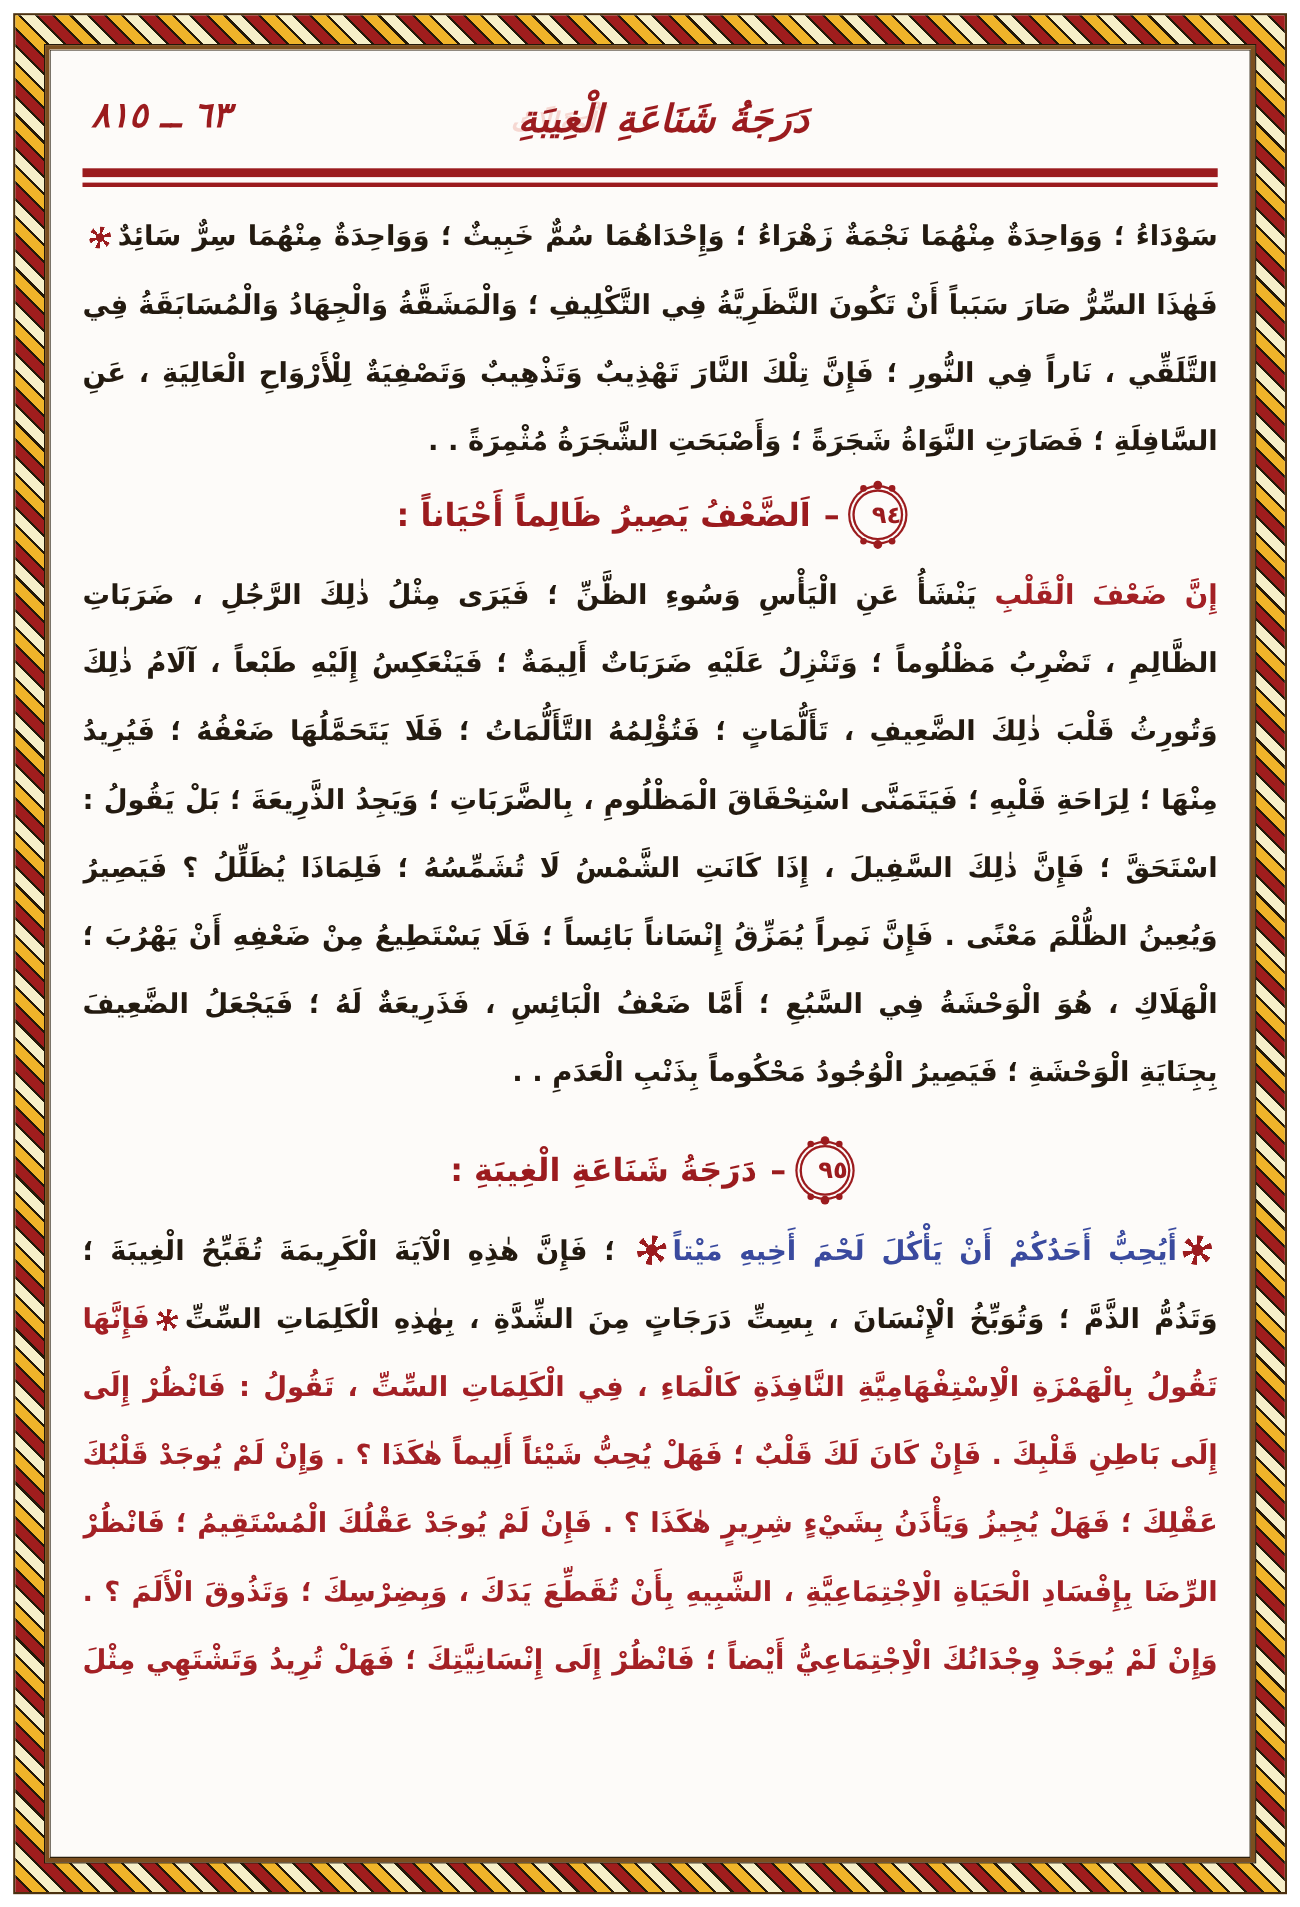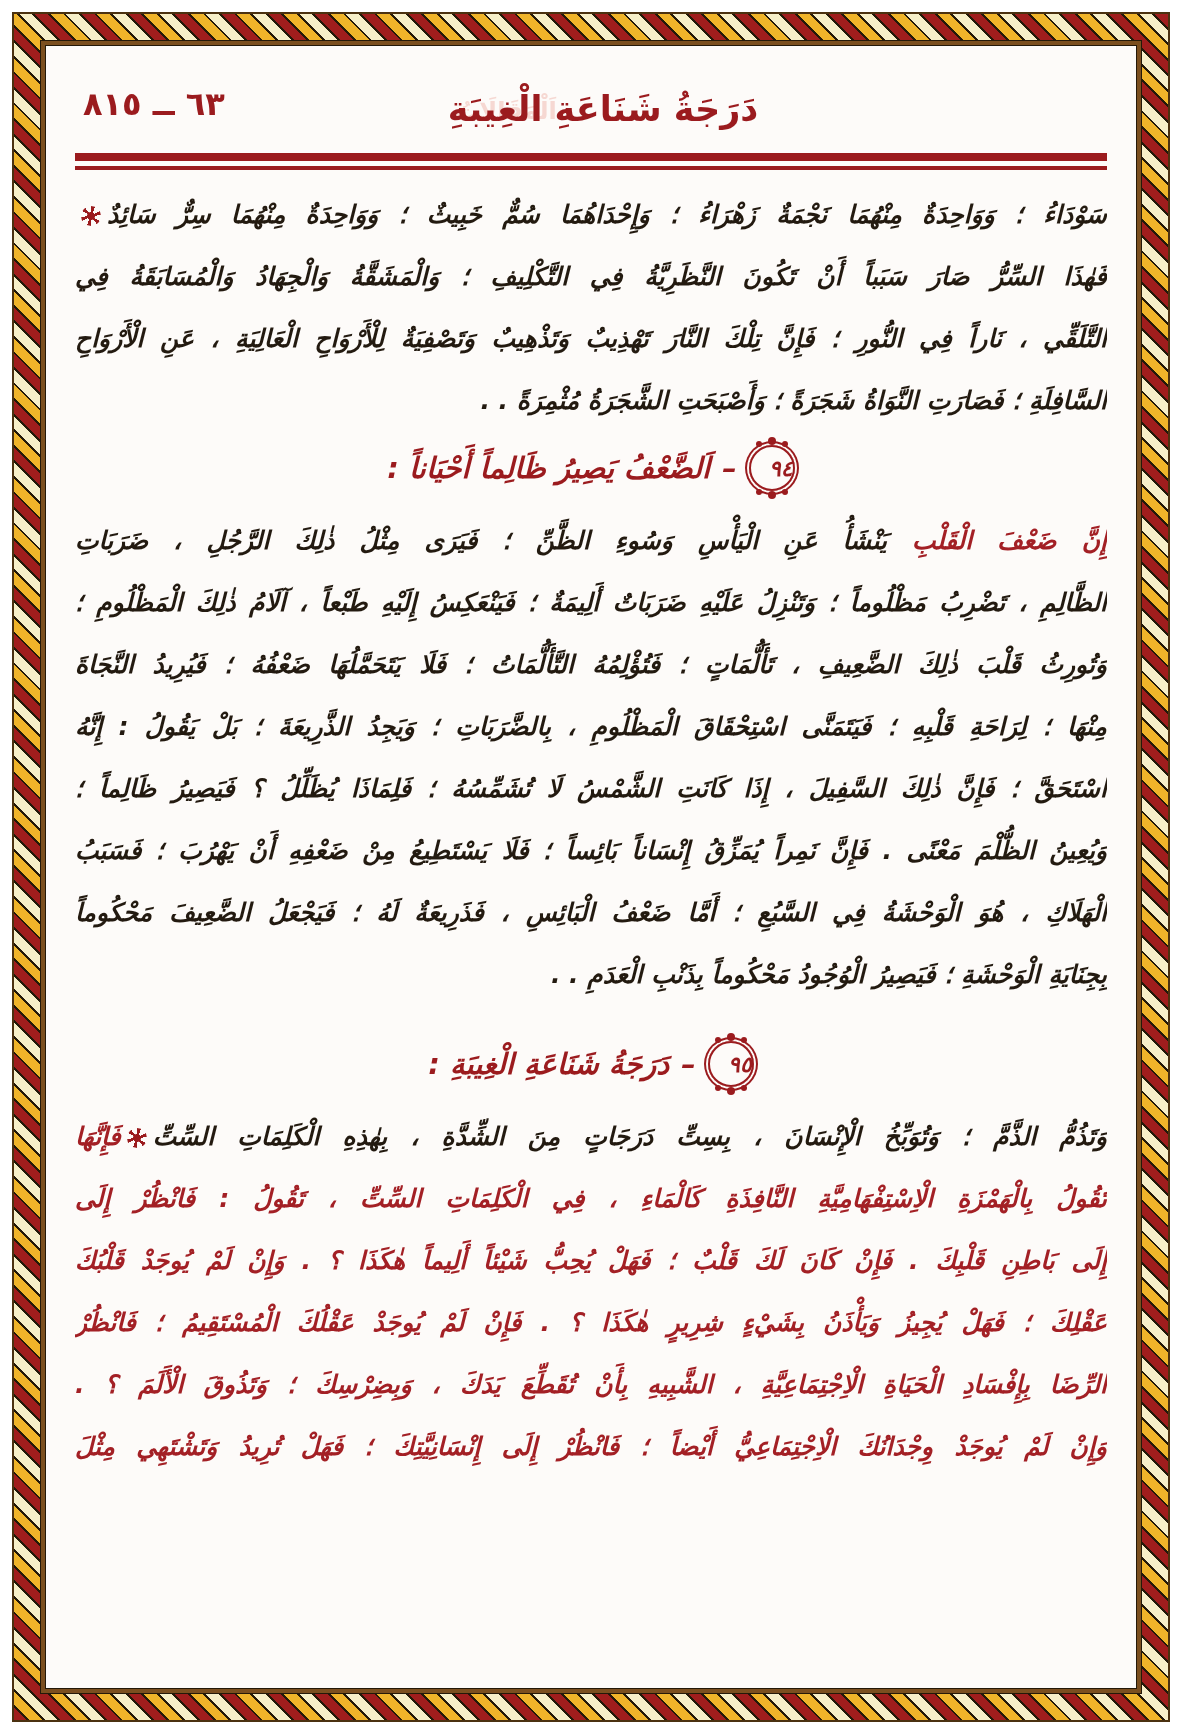--- a/index.html
+++ b/index.html
@@ -26,21 +26,21 @@
   .inner {
     width:100%; height:100%; box-sizing:border-box;
     background:var(--paper,#fdfbf9);
     border:4px solid var(--frame-brown,#7b4f1f);
     box-shadow: inset 0 0 0 1px #241909, 0 0 0 1px #241909;
     padding:14px 30px 0;
     overflow:hidden;
     direction:rtl;
   }
   
-  .page-header { position:relative; height:92px; }
+  .page-header { position:relative; height:92px;font-style:italic; }
   .page-number {
     position:absolute; left:8px; top:26px;
     color:var(--red,#9b1b1e); font-size:32px; font-weight:700;
     direction:rtl;
   }
   .title-wrap { position:absolute; left:0; right:0; top:0; height:92px; }
   .title-ghost {
     position:absolute; left:calc(50% - 85px); top:38px; transform:translateX(-50%);
     color:var(--ghost,#f6d8d2); font-size:24px; font-weight:700; z-index:0;
     white-space:nowrap;
@@ -50,21 +50,21 @@
     margin:12px; color:var(--red,#9b1b1e); font-size:35px; font-weight:700; z-index:1;
     white-space:nowrap;
   }
   .double-rule {
     height:5px;
     border-top:8px solid var(--red,#9b1b1e);
     border-bottom:4px solid var(--red,#9b1b1e);
     margin:2px 0 14px;
   }
   
-  .page-body { font-weight:700; font-size:25px;font-style:italic; }
+  .page-body { font-weight:700; font-size:25px; }
   .para { margin:0; }
   .line {
     height:62px; line-height:62px;
     text-align:justify; overflow:hidden;
     white-space:normal;
   }
   .line.full { text-align-last:justify; }
   .line.end  { text-align-last:right; }
   .seg.ink  { color:var(--ink,#231a10); }
   .seg.red  { color:var(--body-red,#a32025); }
@@ -140,20 +140,21 @@
             <div class="line end"><span class="seg ink">بِجِنَايَةِ الْوَحْشَةِ ؛ فَيَصِيرُ الْوُجُودُ مَحْكُوماً بِذَنْبِ الْعَدَمِ . .</span></div>
           </div>
           <div class="section-heading" style="margin-top: 26px;">
             <span class="medallion">
               <span>٩٥</span>
             </span>
             <span>–</span>
             <span>دَرَجَةُ شَنَاعَةِ الْغِيبَةِ :</span>
           </div>
           <div class="para">
+            <div class="line full"><span class="verse-ornament"></span><span class="seg blue">أَيُحِبُّ أَحَدُكُمْ أَنْ يَأْكُلَ لَحْمَ أَخِيهِ مَيْتاً</span><span class="verse-ornament"></span><span class="seg ink"> ؛ فَإِنَّ هٰذِهِ الْآيَةَ الْكَرِيمَةَ تُقَبِّحُ الْغِيبَةَ ؛</span></div>
             <div class="line full"><span class="seg ink">وَتَذُمُّ الذَّمَّ ؛ وَتُوَبِّخُ الْإِنْسَانَ ، بِسِتِّ دَرَجَاتٍ مِنَ الشِّدَّةِ ، بِهٰذِهِ الْكَلِمَاتِ السِّتِّ</span><span class="rosette"></span><span class="seg red">فَإِنَّهَا</span></div>
             <div class="line full"><span class="seg red">تَقُولُ بِالْهَمْزَةِ الْاِسْتِفْهَامِيَّةِ النَّافِذَةِ كَالْمَاءِ ، فِي الْكَلِمَاتِ السِّتِّ ، تَقُولُ : فَانْظُرْ إِلَى</span></div>
             <div class="line full"><span class="seg red">إِلَى بَاطِنِ قَلْبِكَ . فَإِنْ كَانَ لَكَ قَلْبٌ ؛ فَهَلْ يُحِبُّ شَيْئاً أَلِيماً هٰكَذَا ؟ . وَإِنْ لَمْ يُوجَدْ قَلْبُكَ</span></div>
             <div class="line full"><span class="seg red">عَقْلِكَ ؛ فَهَلْ يُجِيزُ وَيَأْذَنُ بِشَيْءٍ شِرِيرٍ هٰكَذَا ؟ . فَإِنْ لَمْ يُوجَدْ عَقْلُكَ الْمُسْتَقِيمُ ؛ فَانْظُرْ</span></div>
             <div class="line full"><span class="seg red">الرِّضَا بِإِفْسَادِ الْحَيَاةِ الْاِجْتِمَاعِيَّةِ ، الشَّبِيهِ بِأَنْ تُقَطِّعَ يَدَكَ ، وَبِضِرْسِكَ ؛ وَتَذُوقَ الْأَلَمَ ؟ .</span></div>
             <div class="line full"><span class="seg red">وَإِنْ لَمْ يُوجَدْ وِجْدَانُكَ الْاِجْتِمَاعِيُّ أَيْضاً ؛ فَانْظُرْ إِلَى إِنْسَانِيَّتِكَ ؛ فَهَلْ تُرِيدُ وَتَشْتَهِي مِثْلَ</span></div>
           </div>
         </main>
 
     </div>

